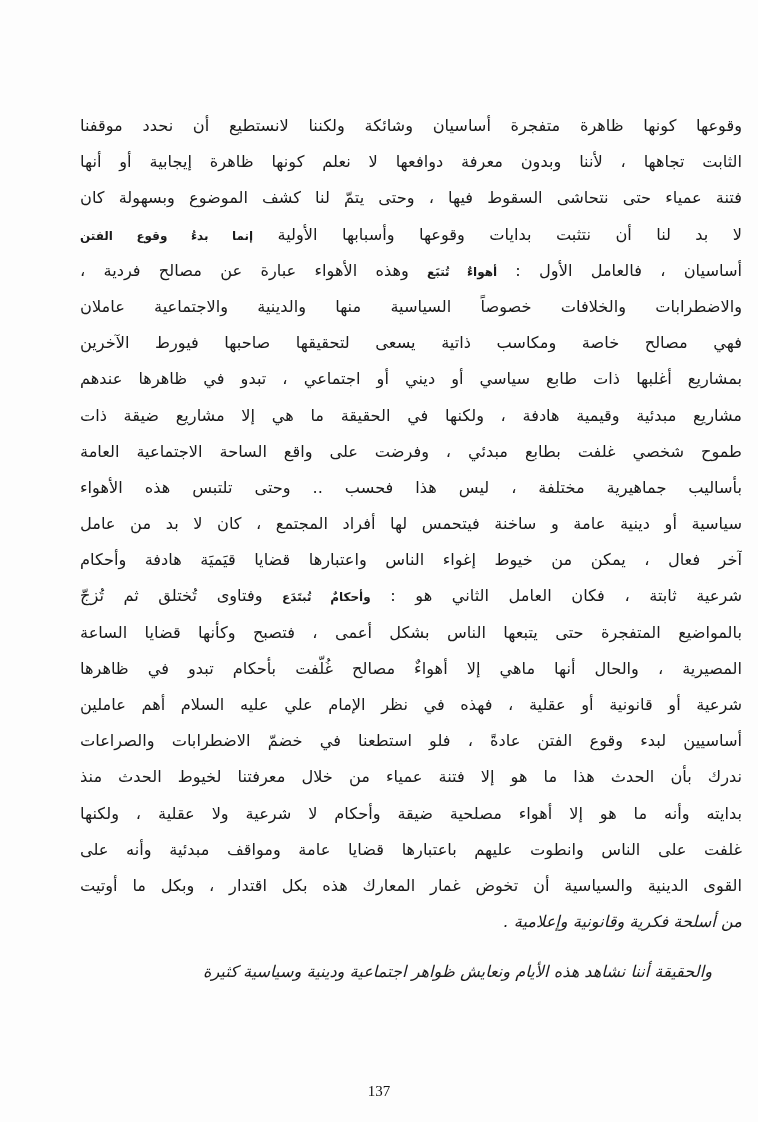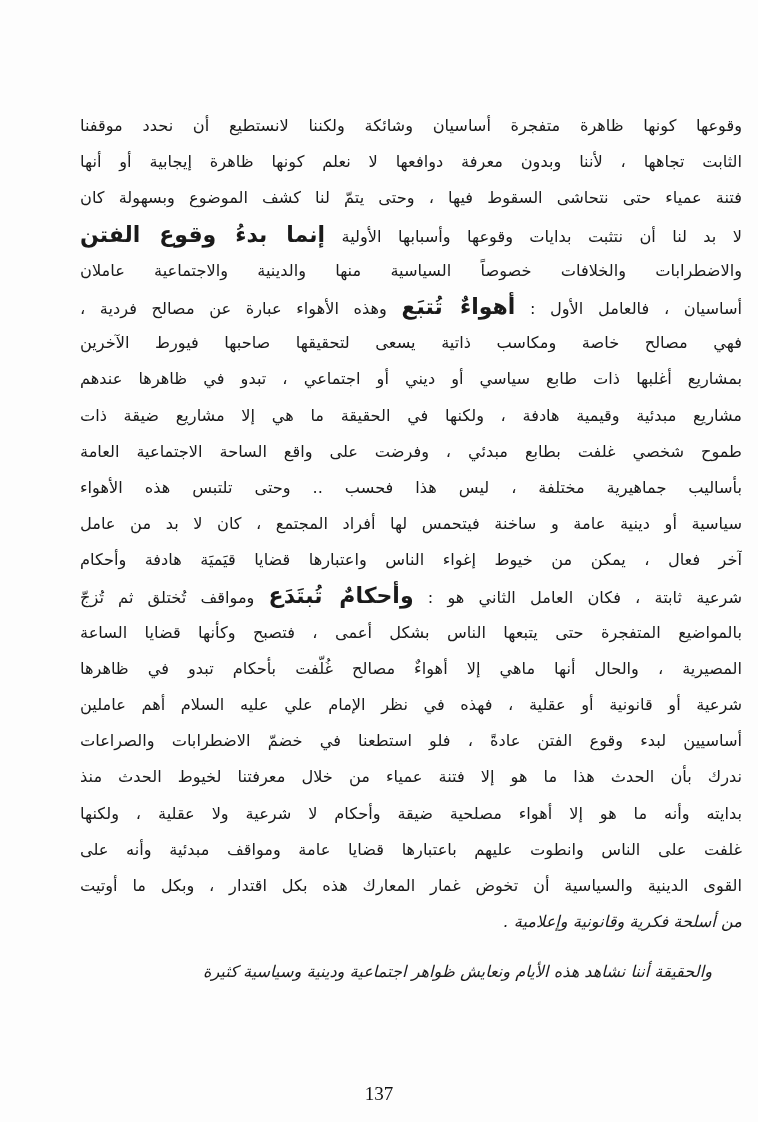--- a/index.html
+++ b/index.html
@@ -12,45 +12,45 @@
     direction:rtl; text-align:justify; text-align-last:auto;
   }
   .line {
     display:block; height:36.2px; line-height:36.2px; font-size:16.2px;
     white-space:nowrap; text-align:justify; text-align-last:justify;
     overflow:hidden;
   }
   .line.last { text-align-last:right;font-style:italic; }
   .line.indent { padding-right:30px; }
   .gap { height:14px; }
-  b.em { font-weight:bold; font-size:22px; }
+  b.em { font-weight:bold; font-size:12px; }
   .page-number {
     position:absolute; left:0; width:758px; top:1083px; text-align:center;
-    font-family:"Liberation Serif", serif; font-size:19px; color:#111;
+    font-family:"Liberation Serif", serif; font-size:15px; color:#111;
   }
 </style>
 </head>
 <body>
 
 <div class="page-body">
   <div>
     <span class="line">وقوعها كونها ظاهرة متفجرة أساسيان وشائكة ولكننا لانستطيع أن نحدد موقفنا</span>
     <span class="line">الثابت تجاهها ، لأننا وبدون معرفة دوافعها لا نعلم كونها ظاهرة إيجابية أو أنها</span>
     <span class="line">فتنة عمياء حتى نتحاشى السقوط فيها ، وحتى يتمّ لنا كشف الموضوع وبسهولة كان</span>
     <span class="line"><span>لا بد لنا أن نتثبت بدايات وقوعها وأسبابها الأولية </span><b class="em">إنما بدءُ وقوع الفتن</b></span>
+    <span class="line"><span>أساسيان ، فالعامل الأول : </span><b class="em">أهواءٌ تُتبَع</b><span> وهذه الأهواء عبارة عن مصالح فردية ،</span></span>
     <span class="line">والاضطرابات والخلافات خصوصاً السياسية منها والدينية والاجتماعية عاملان</span>
-    <span class="line"><span>أساسيان ، فالعامل الأول : </span><b class="em">أهواءٌ تُتبَع</b><span> وهذه الأهواء عبارة عن مصالح فردية ،</span></span>
     <span class="line">فهي مصالح خاصة ومكاسب ذاتية يسعى لتحقيقها صاحبها فيورط الآخرين</span>
     <span class="line">بمشاريع أغلبها ذات طابع سياسي أو ديني أو اجتماعي ، تبدو في ظاهرها عندهم</span>
     <span class="line">مشاريع مبدئية وقيمية هادفة ، ولكنها في الحقيقة ما هي إلا مشاريع ضيقة ذات</span>
     <span class="line">طموح شخصي غلفت بطابع مبدئي ، وفرضت على واقع الساحة الاجتماعية العامة</span>
     <span class="line">بأساليب جماهيرية مختلفة ، ليس هذا فحسب .. وحتى تلتبس هذه الأهواء</span>
     <span class="line">سياسية أو دينية عامة و ساخنة فيتحمس لها أفراد المجتمع ، كان لا بد من عامل</span>
     <span class="line">آخر فعال ، يمكن من خيوط إغواء الناس واعتبارها قضايا قيَميَة هادفة وأحكام</span>
-    <span class="line"><span>شرعية ثابتة ، فكان العامل الثاني هو : </span><b class="em">وأحكامٌ تُبتَدَع</b><span> ومواقف تُختلق ثم تُزجّ</span></span>
+    <span class="line"><span>شرعية ثابتة ، فكان العامل الثاني هو : </span><b class="em">وأحكامٌ تُبتَدَع</b><span> وفتاوى تُختلق ثم تُزجّ</span></span>
     <span class="line">بالمواضيع المتفجرة حتى يتبعها الناس بشكل أعمى ، فتصبح وكأنها قضايا الساعة</span>
     <span class="line">المصيرية ، والحال أنها ماهي إلا أهواءٌ مصالح غُلّفت بأحكام تبدو في ظاهرها</span>
     <span class="line">شرعية أو قانونية أو عقلية ، فهذه في نظر الإمام علي عليه السلام أهم عاملين</span>
     <span class="line">أساسيين لبدء وقوع الفتن عادةً ، فلو استطعنا في خضمّ الاضطرابات والصراعات</span>
     <span class="line">ندرك بأن الحدث هذا ما هو إلا فتنة عمياء من خلال معرفتنا لخيوط الحدث منذ</span>
     <span class="line">بدايته وأنه ما هو إلا أهواء مصلحية ضيقة وأحكام لا شرعية ولا عقلية ، ولكنها</span>
     <span class="line">غلفت على الناس وانطوت عليهم باعتبارها قضايا عامة ومواقف مبدئية وأنه على</span>
     <span class="line">القوى الدينية والسياسية أن تخوض غمار المعارك هذه بكل اقتدار ، وبكل ما أوتيت</span>
     <span class="line last">من أسلحة فكرية وقانونية وإعلامية .</span>
   </div>

